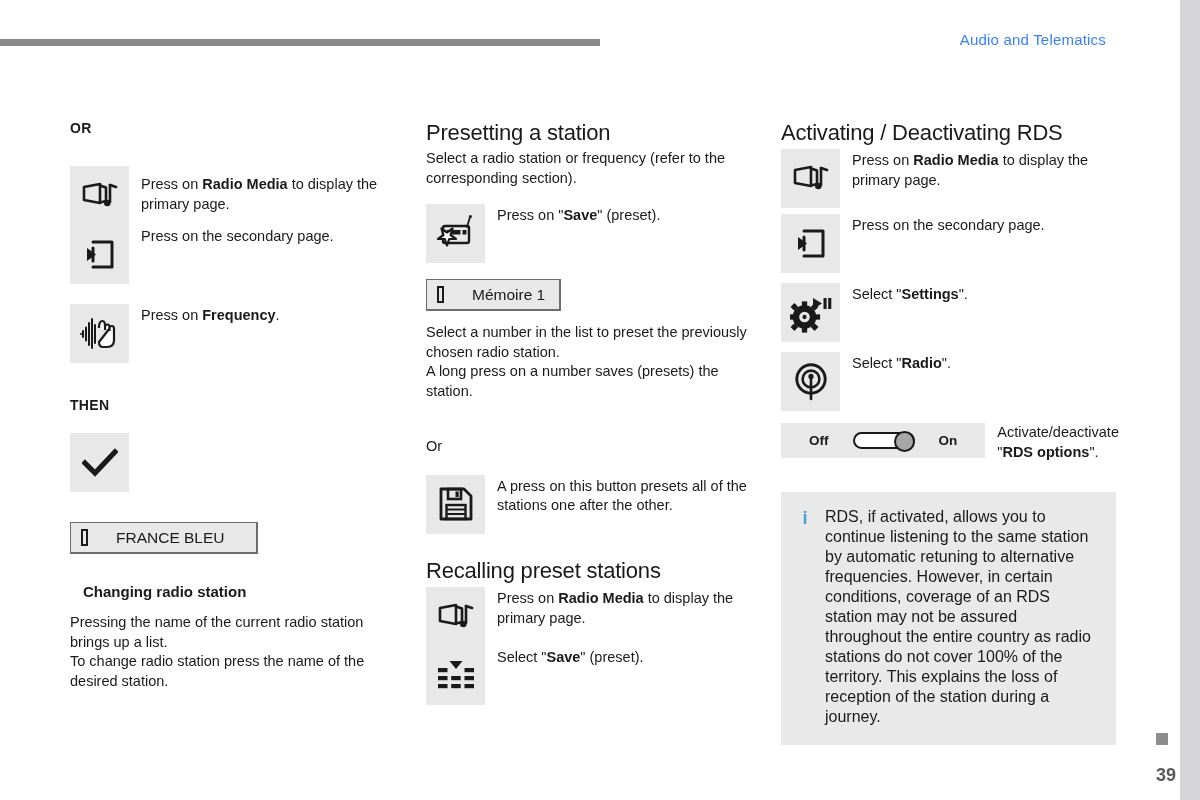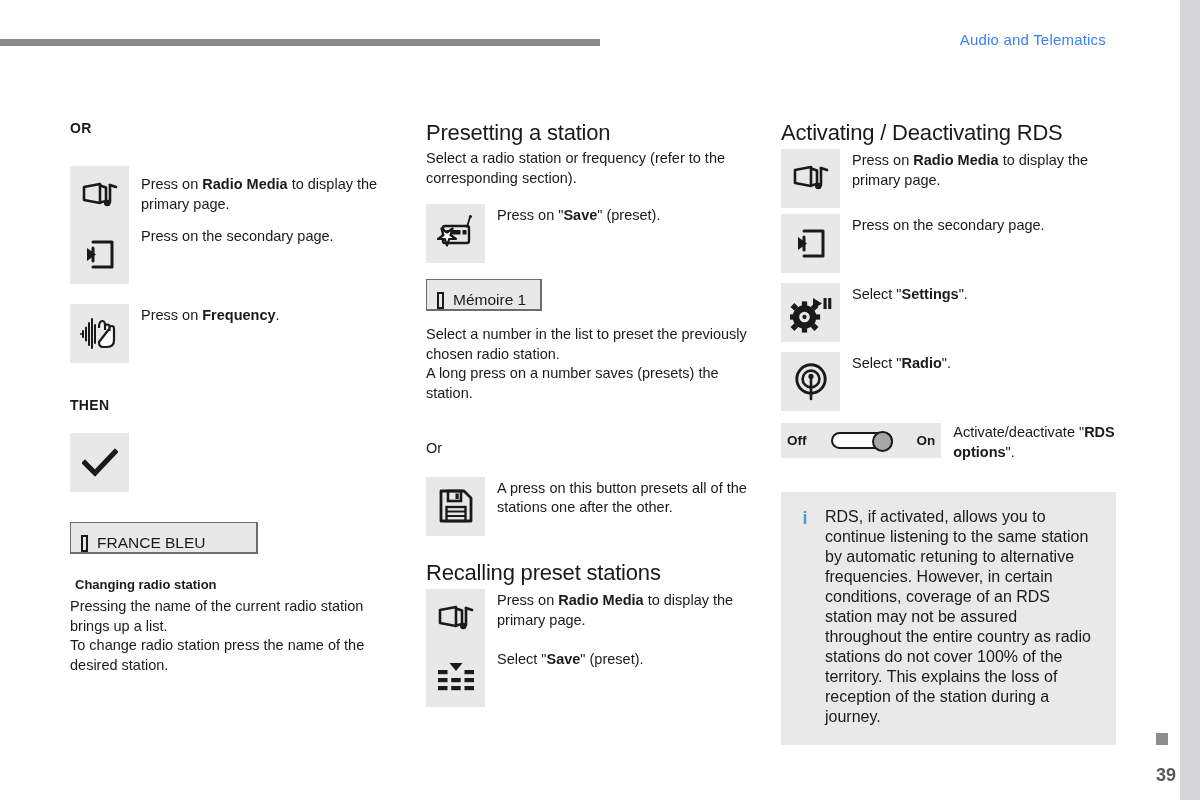--- a/index.html
+++ b/index.html
@@ -44,55 +44,55 @@
   #col-3{ left:781px; width:335px; }
 
   h2.section-title{
     font-size:22px; font-weight:normal; margin:0 0 4px 0;
     letter-spacing:-.2px; line-height:1.15;
   }
   p.para{
     font-size:14.5px; line-height:19.5px; margin:0 0 6px 0;
   }
   .label-strong{ font-size:14px; font-weight:bold; margin:0; letter-spacing:.3px; }
-  .sub-head{ font-size:13px; font-weight:bold; margin:5px; }
+  .sub-head{ font-size:15px; font-weight:bold; margin:13px; }
 
   
   .row{ display:flex; align-items:flex-start; }
   .icon-box{
     width:59px; height:59px; flex:0 0 59px;
     background:#e8e8e8;
     display:flex; align-items:center; justify-content:center;
   }
   .icon-box svg{ display:block; }
   .row-text{
     font-size:14.5px; line-height:19.5px;
     padding-left:12px; padding-top:9px;
   }
   .row-text.tight{ padding-top:2px; }
   b{ font-weight:bold; }
 
   
   .pill{
-    display:inline-flex; align-items:flex-end;
+    display:inline-flex; align-items:center;
     background:#e8e8e8;
     border:1.5px solid #6d6d6d;
     border-right-width:2.5px; border-bottom-width:2.5px;
     height:32px; padding:0 14px 0 10px;
-    font-size:15.5px; color:#1a1a1a; white-space:nowrap;
+    font-size:15.5px; color:#1a1a1a; white-space:nowrap;gap:19px;
   }
   .pill .glyph{
     display:inline-block; width:7px; height:17px;
     border:2px solid #1a1a1a; margin-right:9px;
   }
 
   
   .toggle-box{
     display:inline-flex; align-items:center; gap:24px;
-    background:#e8e8e8; padding:7px 6px; height:35px;
+    background:#e8e8e8; padding:7px 28px; height:35px;
   }
   .toggle-box .tlabel{ font-size:13.5px; font-weight:bold; }
   .toggle-track{
     width:62px; height:17px; border:2px solid #1a1a1a;
     border-radius:9px; position:relative; background:#fff;
   }
   .toggle-knob{
     position:absolute; right:-2px; top:-3px;
     width:21px; height:21px; border-radius:50%;
     background:#a7a7a7; border:2px solid #1a1a1a;

